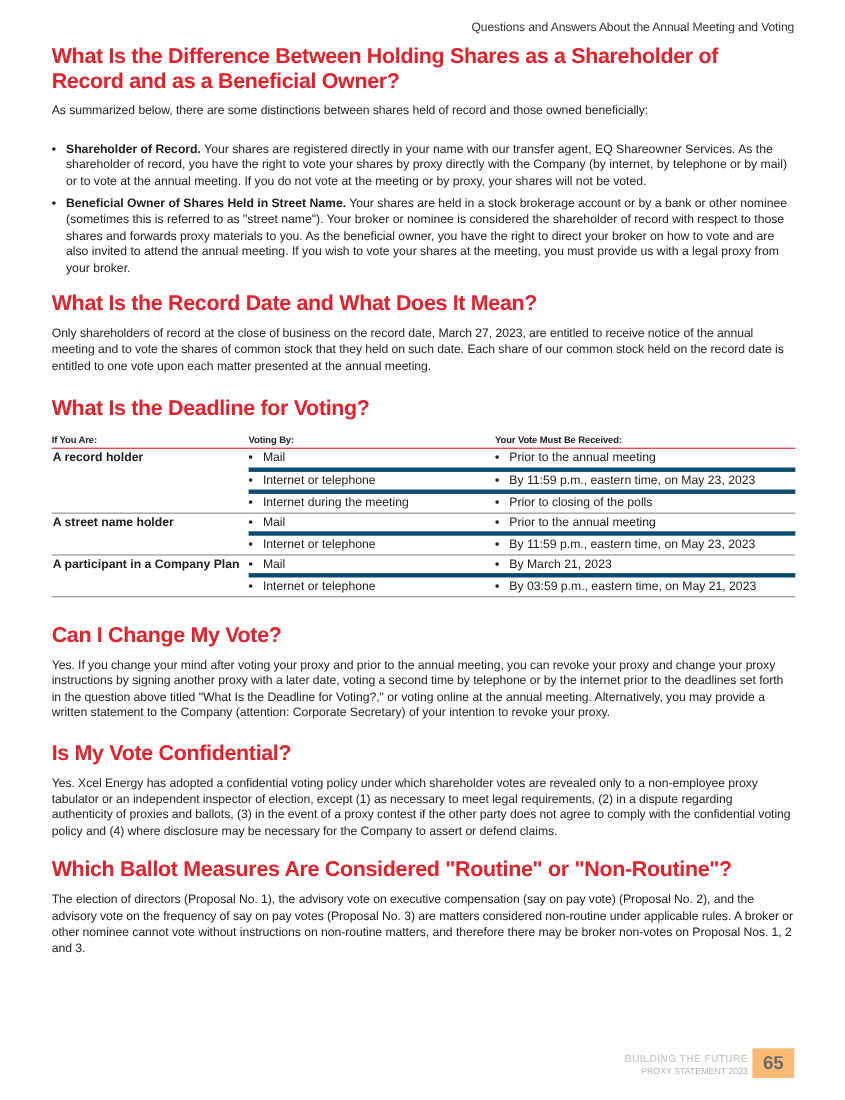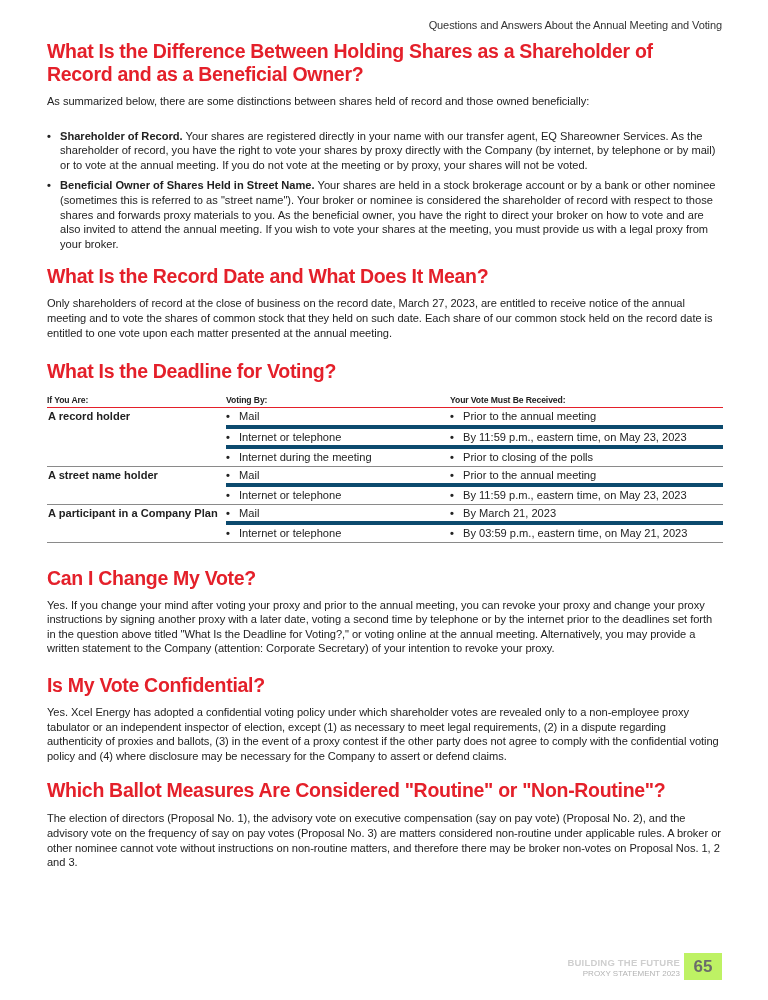--- a/index.html
+++ b/index.html
@@ -47,21 +47,21 @@
     #sec5 { margin-top: 18px; }
     #sec5 h2 { margin-bottom: 8px; }
     #sec6 { margin-top: 16px; }
     #sec6 h2 { margin-bottom: 9px; }
     #sec6 p + p { margin-top: 7px; }
     .footer { position: absolute; right: 46px; top: 953px; display: flex; align-items: center; }
     .footer-text { text-align: right; padding-right: 4px; padding-top: 2px; }
     .footer-tagline { font-size: 9.5px; font-weight: bold; color: #cfcfcf; letter-spacing: 0.2px; line-height: 11px; }
     .footer-doc { font-size: 8px; color: #b3b3b3; line-height: 11px; }
     .page-box {
-      background: #bef264; width: 38px; height: 27px; display: flex; align-items: center; justify-content: center;
+      background: #fdba74; width: 38px; height: 27px; display: flex; align-items: center; justify-content: center;
       font-size: 17px; font-weight: bold; color: #6b6b6b;
     }
   </style>
 </head>
 <body>
 
 <div class="running-header">Questions and Answers About the Annual Meeting and Voting</div>
 
 <div class="content">
 

